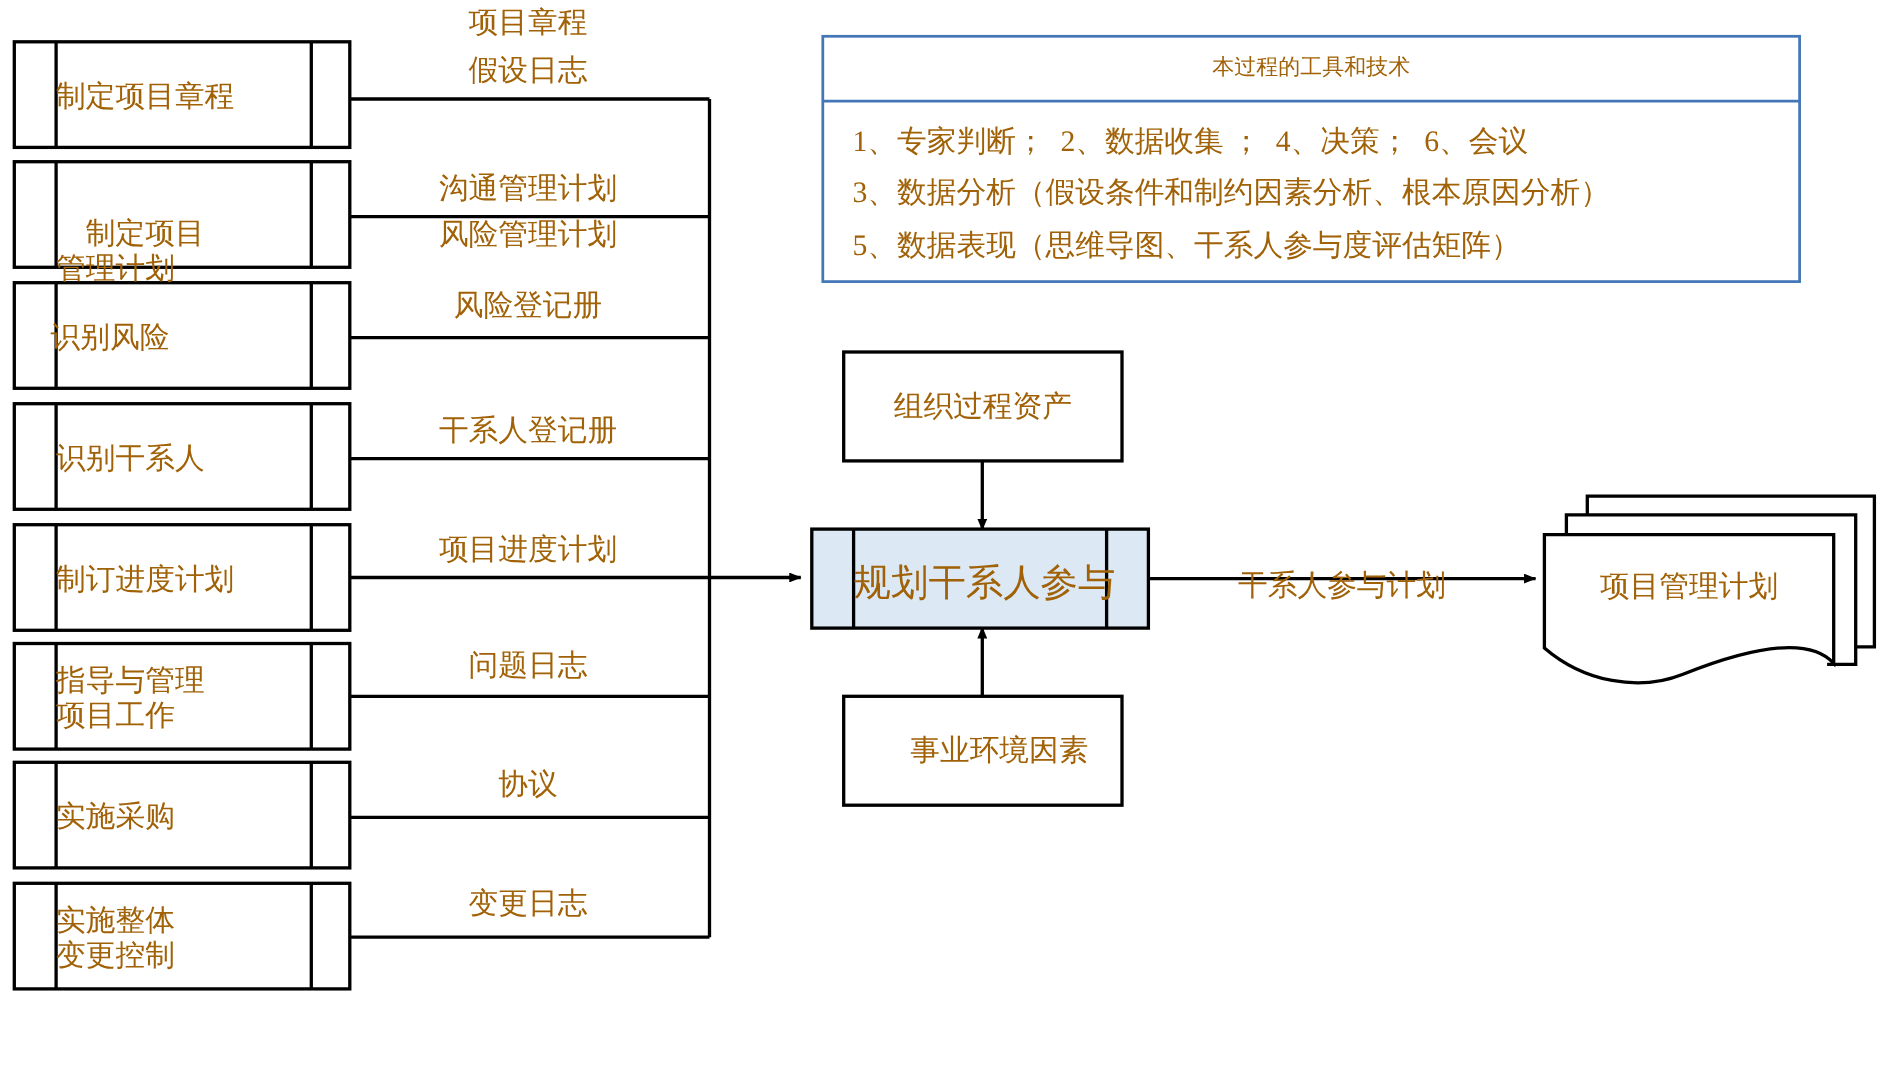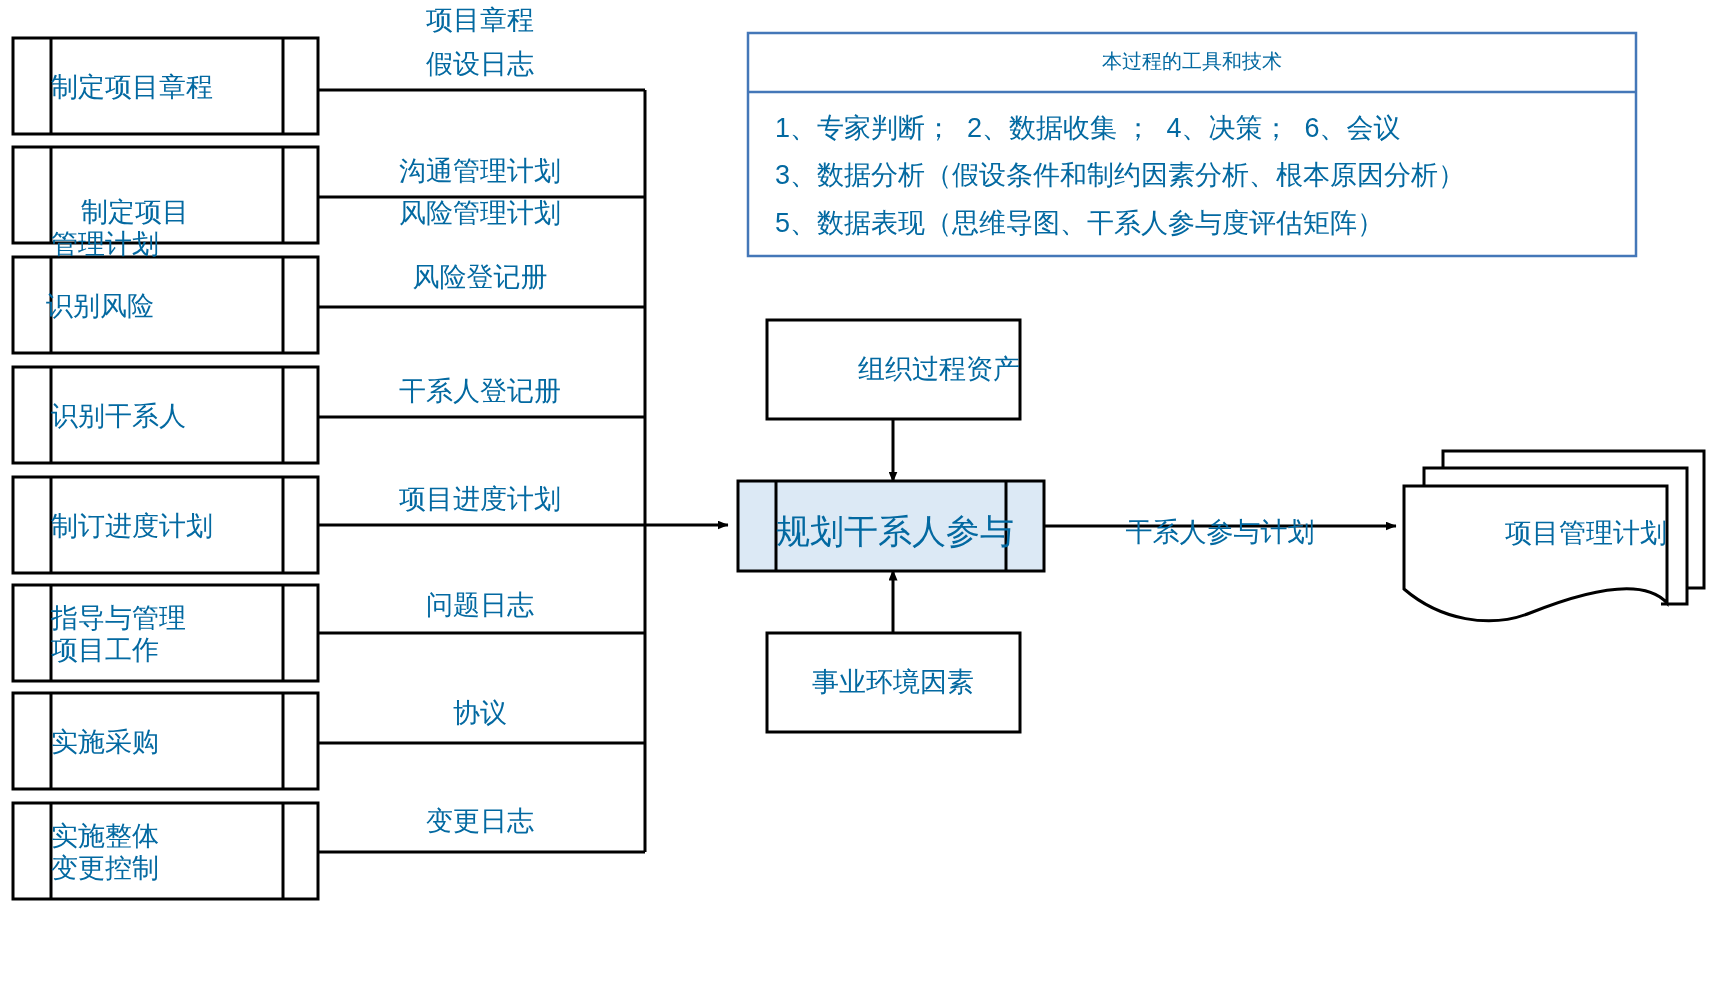--- a/index.html
+++ b/index.html
@@ -19,37 +19,38 @@
   }
   .svg-layer {
     position: absolute;
     left: 0;
     top: 0;
     width: 1722px;
     height: 984px;
   }
   .lbl {
     position: absolute;
-    color: #0369a1;
+    color: #a16207;
     line-height: 1.18;
     white-space: pre;
+    font-family: Liberation Serif, serif;
   }
   .proc-label {
     font-size: 27px;
     text-align: left;
     width: 100%;
     left: 0;
   }
   .flow-label {
     font-size: 27px;
     text-align: center;
   }
   .io-label {
     font-size: 27px;
-    text-align: right;
+    text-align: center;
     width: 100%;
   }
   .tools-title {
     font-size: 20px;
     text-align: center;
     width: 100%;
   }
   .tools-line {
     font-size: 27px;
     text-align: left;
@@ -199,21 +200,21 @@
   <div class="lbl flow-label" style="left:330px; top:806px; width:300px;">变更日志</div>
 
   <div class="lbl tools-title" style="left:748px; top:50px; width:888px;">本过程的工具和技术</div>
 
   <div class="lbl tools-line" style="left:775px; top:113px; width:860px;">1、专家判断；  2、数据收集 ；  4、决策；  6、会议</div>
   <div class="lbl tools-line" style="left:775px; top:160px; width:860px;">3、数据分析（假设条件和制约因素分析、根本原因分析）</div>
   <div class="lbl tools-line" style="left:775px; top:208px; width:860px;">5、数据表现（思维导图、干系人参与度评估矩阵）</div>
 
   <div class="lbl io-label" style="left:767px; top:354px; width:253px;">组织过程资产</div>
 
-  <div class="lbl io-label" style="left:767px; top:667px; width:207px;">事业环境因素</div>
+  <div class="lbl io-label" style="left:767px; top:667px; width:207px;padding-left:38px;">事业环境因素</div>
 
   <div class="lbl center-proc-label" style="left:776px; top:511px; width:230px;">规划干系人参与</div>
 
   <div class="lbl flow-label" style="left:1040px; top:478px; width:360px;margin-top:39px;">干系人参与计划</div>
 
   <div class="lbl io-label" style="left:1404px; top:518px; width:263px;">项目管理计划</div>
 
 </div>
 
 </body></html>

